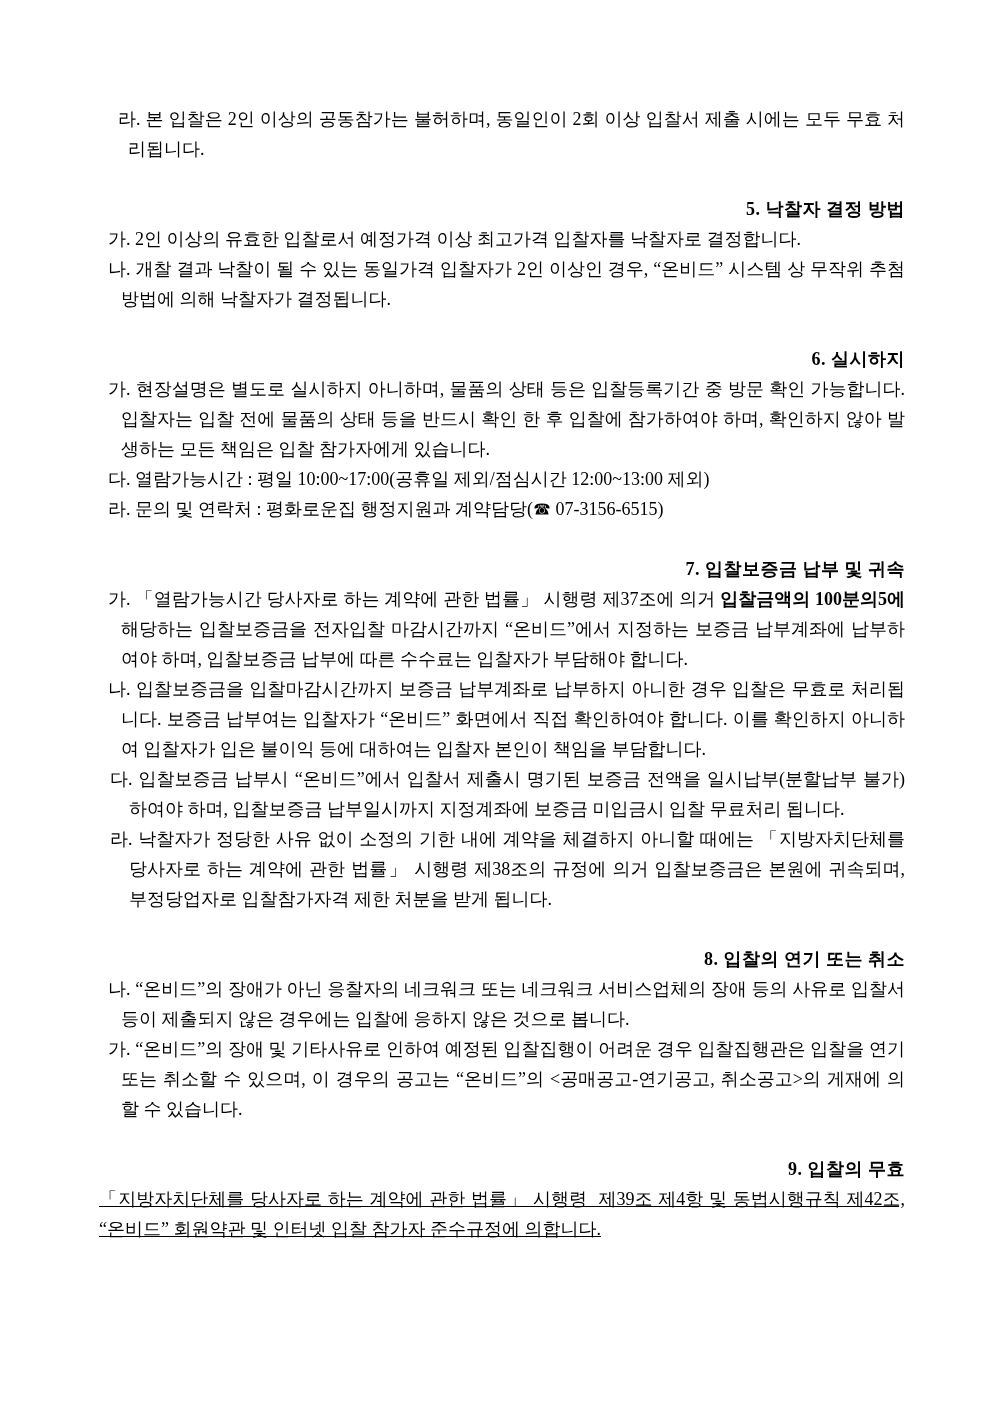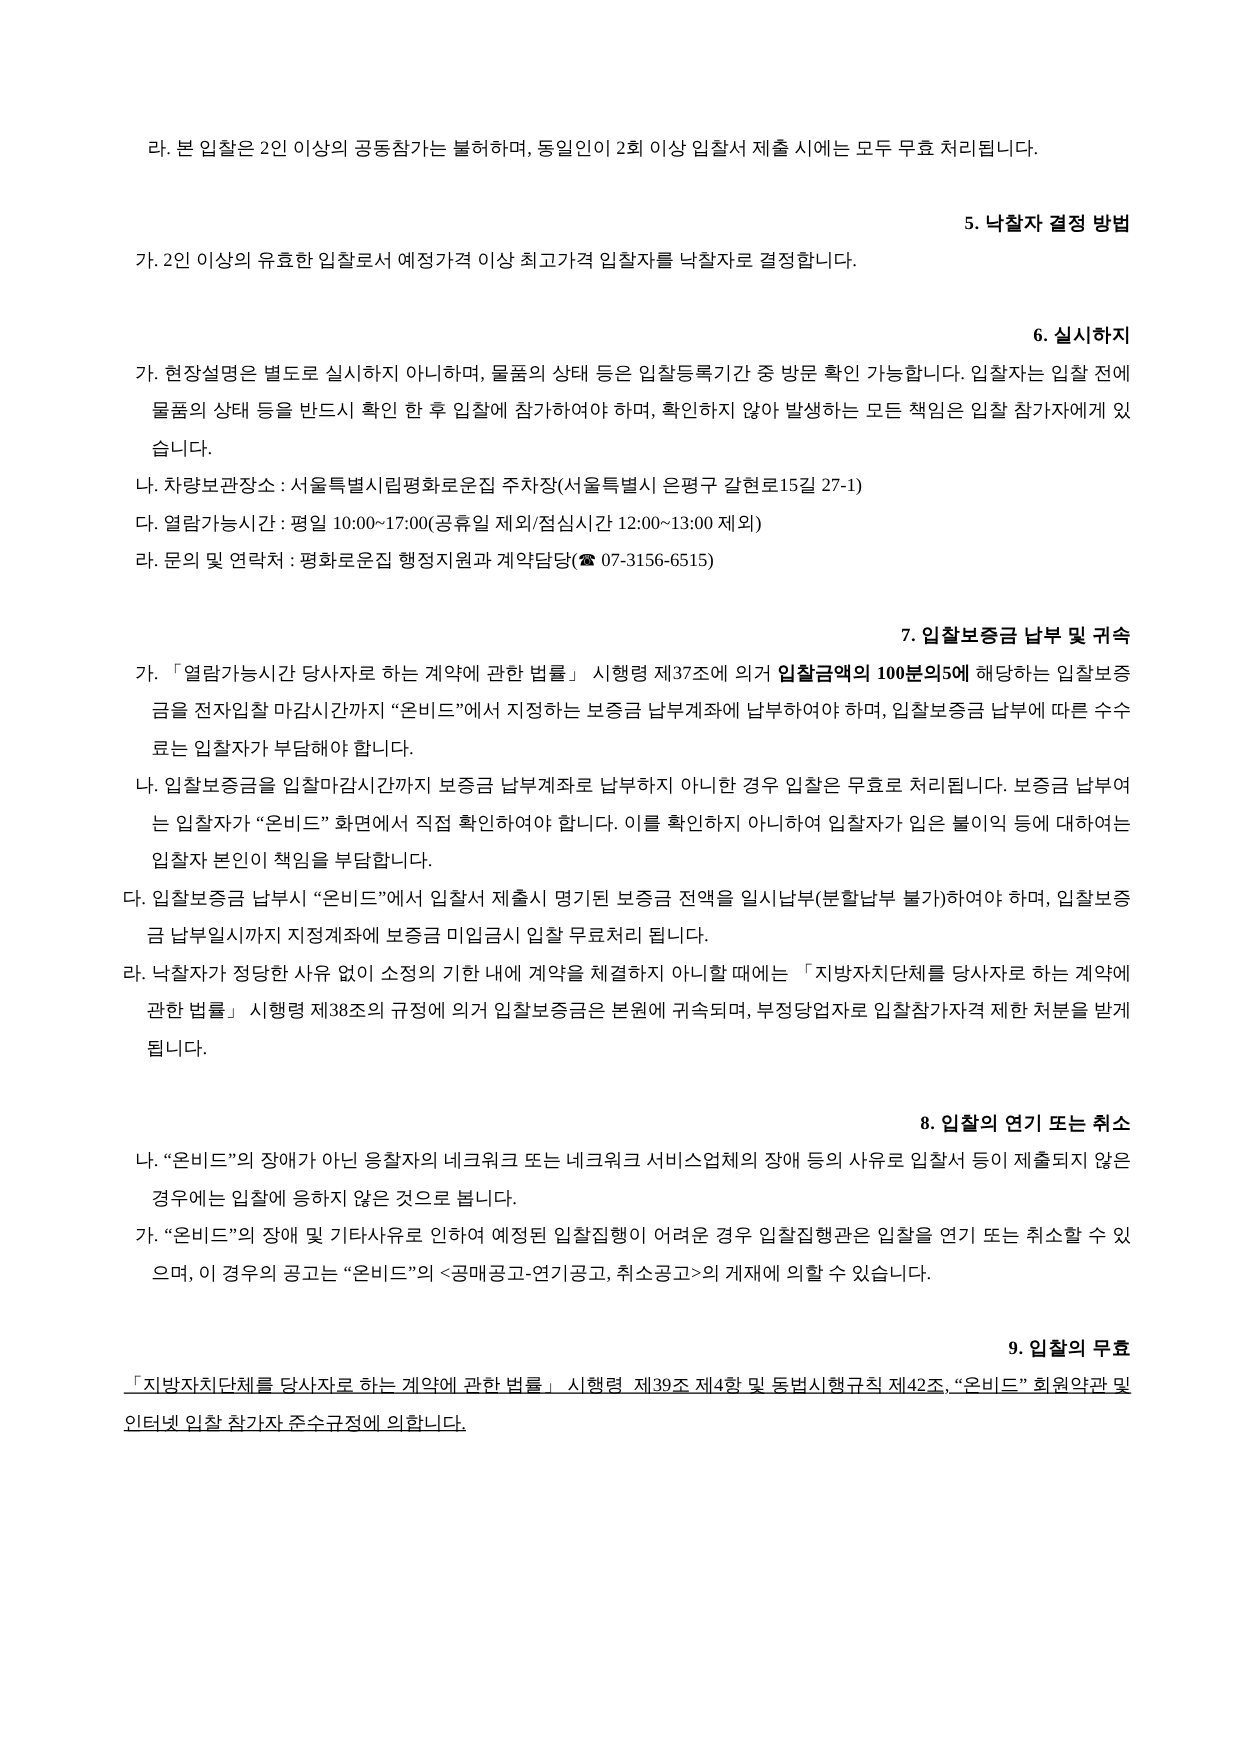--- a/index.html
+++ b/index.html
@@ -5,58 +5,58 @@
   html, body { margin: 0; padding: 0; background: #ffffff; }
   .page {
     position: relative;
     width: 992px;
     height: 1403px;
     box-sizing: border-box;
     background: #ffffff;
     color: #000000;
     padding: 104px 87px 0 93px;
     font-family: "Liberation Serif", "DejaVu Serif", serif;
-    font-size: 15px;
+    font-size: 18px;
     line-height: 30px;
     overflow: hidden;
   }
   .sec-head {
     margin-top: 30px;
     font-weight: bold;
     text-align: right;
     letter-spacing: 0.5px;
   }
   .sec-num { display: inline; }
   .sec-title { display: inline; }
   .item {
     text-align: justify;
     text-align-last: left;
   }
   .item.intro   { padding-left: 35px; text-indent: -10px; }
   .item.normal  { padding-left: 28px; text-indent: -13px; }
-  .item.outdent { padding-left: 24px; text-indent: -19px; }
+  .item.outdent { padding-left: 24px; text-indent: -19px; margin-left: 12px; }
   .item.body    { padding-left: 6px;  text-indent: 0; text-decoration: underline; }
   .marker { display: inline; }
   .run { display: inline; }
   .run.bold { font-weight: bold; }
 </style>
 </head>
 <body>
 
 <div class="page">
   <div id="doc">
       <div class="item intro"><span class="marker">라.</span> <span class="run">본 입찰은 2인 이상의 공동참가는 불허하며, 동일인이 2회 이상 입찰서 제출 시에는 모두 무효 처리됩니다.</span></div>
       <div class="section">
         <div class="sec-head"><span class="sec-num">5.</span> <span class="sec-title">낙찰자 결정 방법</span></div>
         <div class="item normal"><span class="marker">가.</span> <span class="run">2인 이상의 유효한 입찰로서 예정가격 이상 최고가격 입찰자를 낙찰자로 결정합니다.</span></div>
+        <div class="item normal"><span class="marker">나.</span> <span class="run">개찰 결과 낙찰이 될 수 있는 동일가격 입찰자가 2인 이상인 경우, “온비드” 시스템 상 무작위 추첨방법에 의해 낙찰자가 결정됩니다.</span></div>
       </div>
       <div class="section">
         <div class="sec-head"><span class="sec-num">6.</span> <span class="sec-title">실시하지</span></div>
         <div class="item normal"><span class="marker">가.</span> <span class="run">현장설명은 별도로 실시하지 아니하며, 물품의 상태 등은 입찰등록기간 중 방문 확인 가능합니다. 입찰자는 입찰 전에 물품의 상태 등을 반드시 확인 한 후 입찰에 참가하여야 하며, 확인하지 않아 발생하는 모든 책임은 입찰 참가자에게 있습니다.</span></div>
-        <div class="item normal"><span class="marker">나.</span> <span class="run">차량보관장소 : 서울특별시립평화로운집 주차장(서울특별시 은평구 갈현로15길 27-1)</span></div>
         <div class="item normal"><span class="marker">다.</span> <span class="run">열람가능시간 : 평일 10:00~17:00(공휴일 제외/점심시간 12:00~13:00 제외)</span></div>
         <div class="item normal"><span class="marker">라.</span> <span class="run">문의 및 연락처 : 평화로운집 행정지원과 계약담당(☎ 07-3156-6515)</span></div>
       </div>
       <div class="section">
         <div class="sec-head"><span class="sec-num">7.</span> <span class="sec-title">입찰보증금 납부 및 귀속</span></div>
         <div class="item normal"><span class="marker">가.</span> <span class="run">「열람가능시간 당사자로 하는 계약에 관한 법률」 시행령 제37조에 의거 </span><span class="run bold">입찰금액의 100분의5에</span><span class="run"> 해당하는 입찰보증금을 전자입찰 마감시간까지 “온비드”에서 지정하는 보증금 납부계좌에 납부하여야 하며, 입찰보증금 납부에 따른 수수료는 입찰자가 부담해야 합니다.</span></div>
         <div class="item normal"><span class="marker">나.</span> <span class="run">입찰보증금을 입찰마감시간까지 보증금 납부계좌로 납부하지 아니한 경우 입찰은 무효로 처리됩니다. 보증금 납부여는 입찰자가 “온비드” 화면에서 직접 확인하여야 합니다. 이를 확인하지 아니하여 입찰자가 입은 불이익 등에 대하여는 입찰자 본인이 책임을 부담합니다.</span></div>
         <div class="item outdent"><span class="marker">다.</span> <span class="run">입찰보증금 납부시 “온비드”에서 입찰서 제출시 명기된 보증금 전액을 일시납부(분할납부 불가)하여야 하며, 입찰보증금 납부일시까지 지정계좌에 보증금 미입금시 입찰 무료처리 됩니다.</span></div>
         <div class="item outdent"><span class="marker">라.</span> <span class="run">낙찰자가 정당한 사유 없이 소정의 기한 내에 계약을 체결하지 아니할 때에는 「지방자치단체를 당사자로 하는 계약에 관한 법률」 시행령 제38조의 규정에 의거 입찰보증금은 본원에 귀속되며, 부정당업자로 입찰참가자격 제한 처분을 받게 됩니다.</span></div>
       </div>

